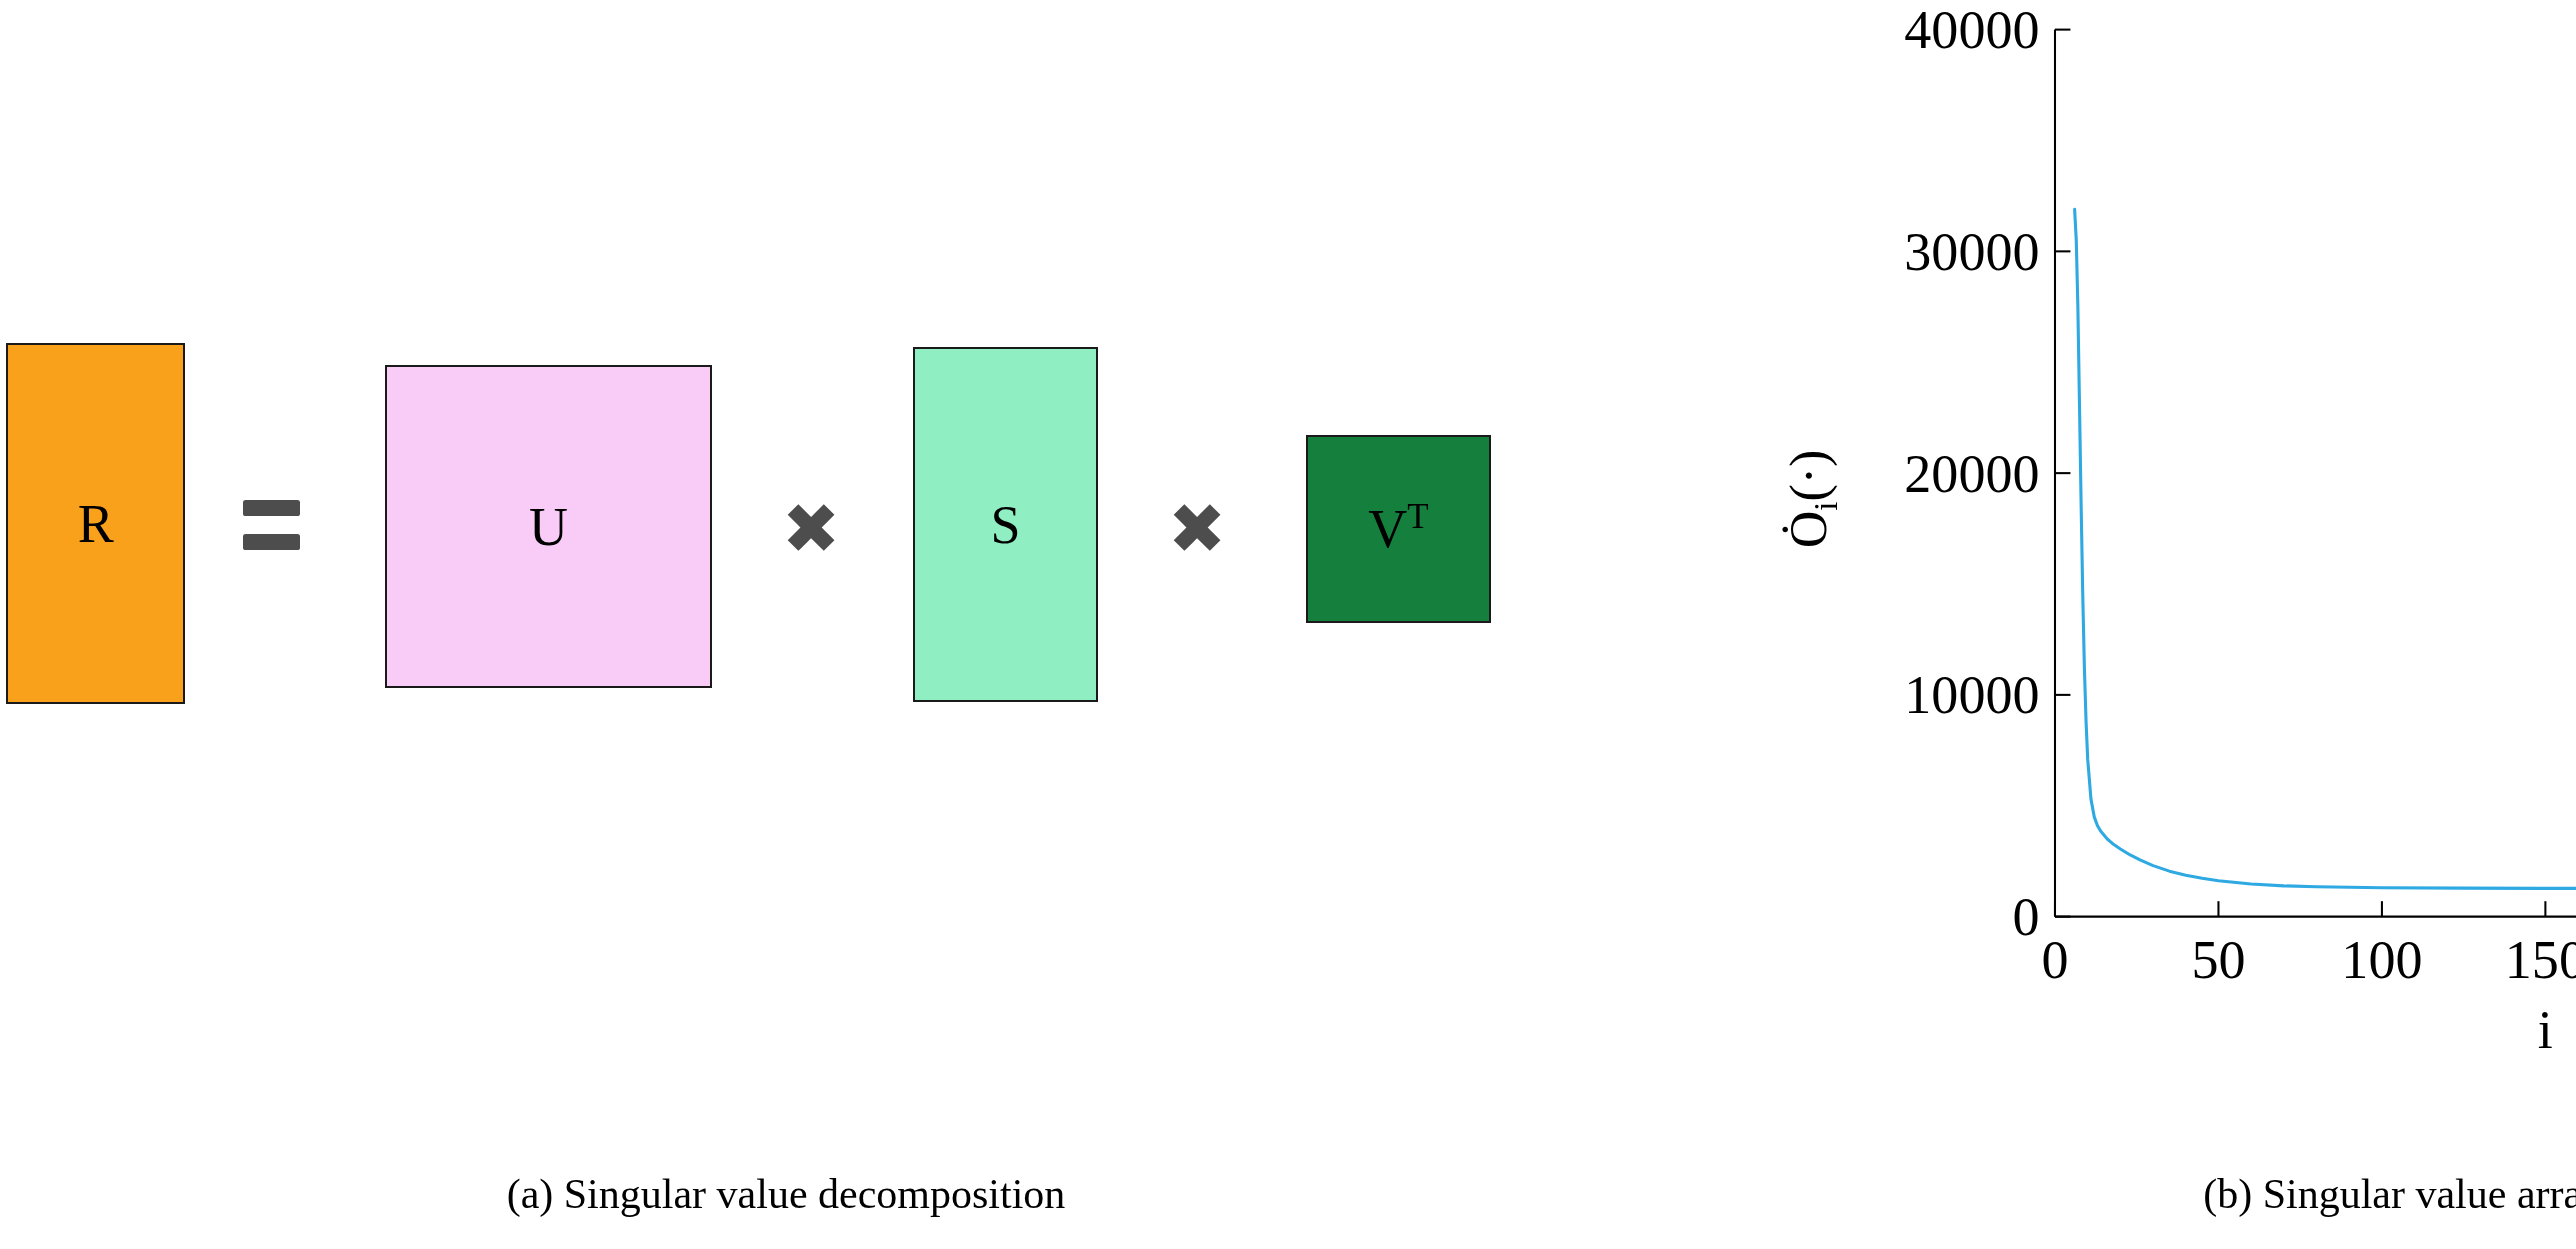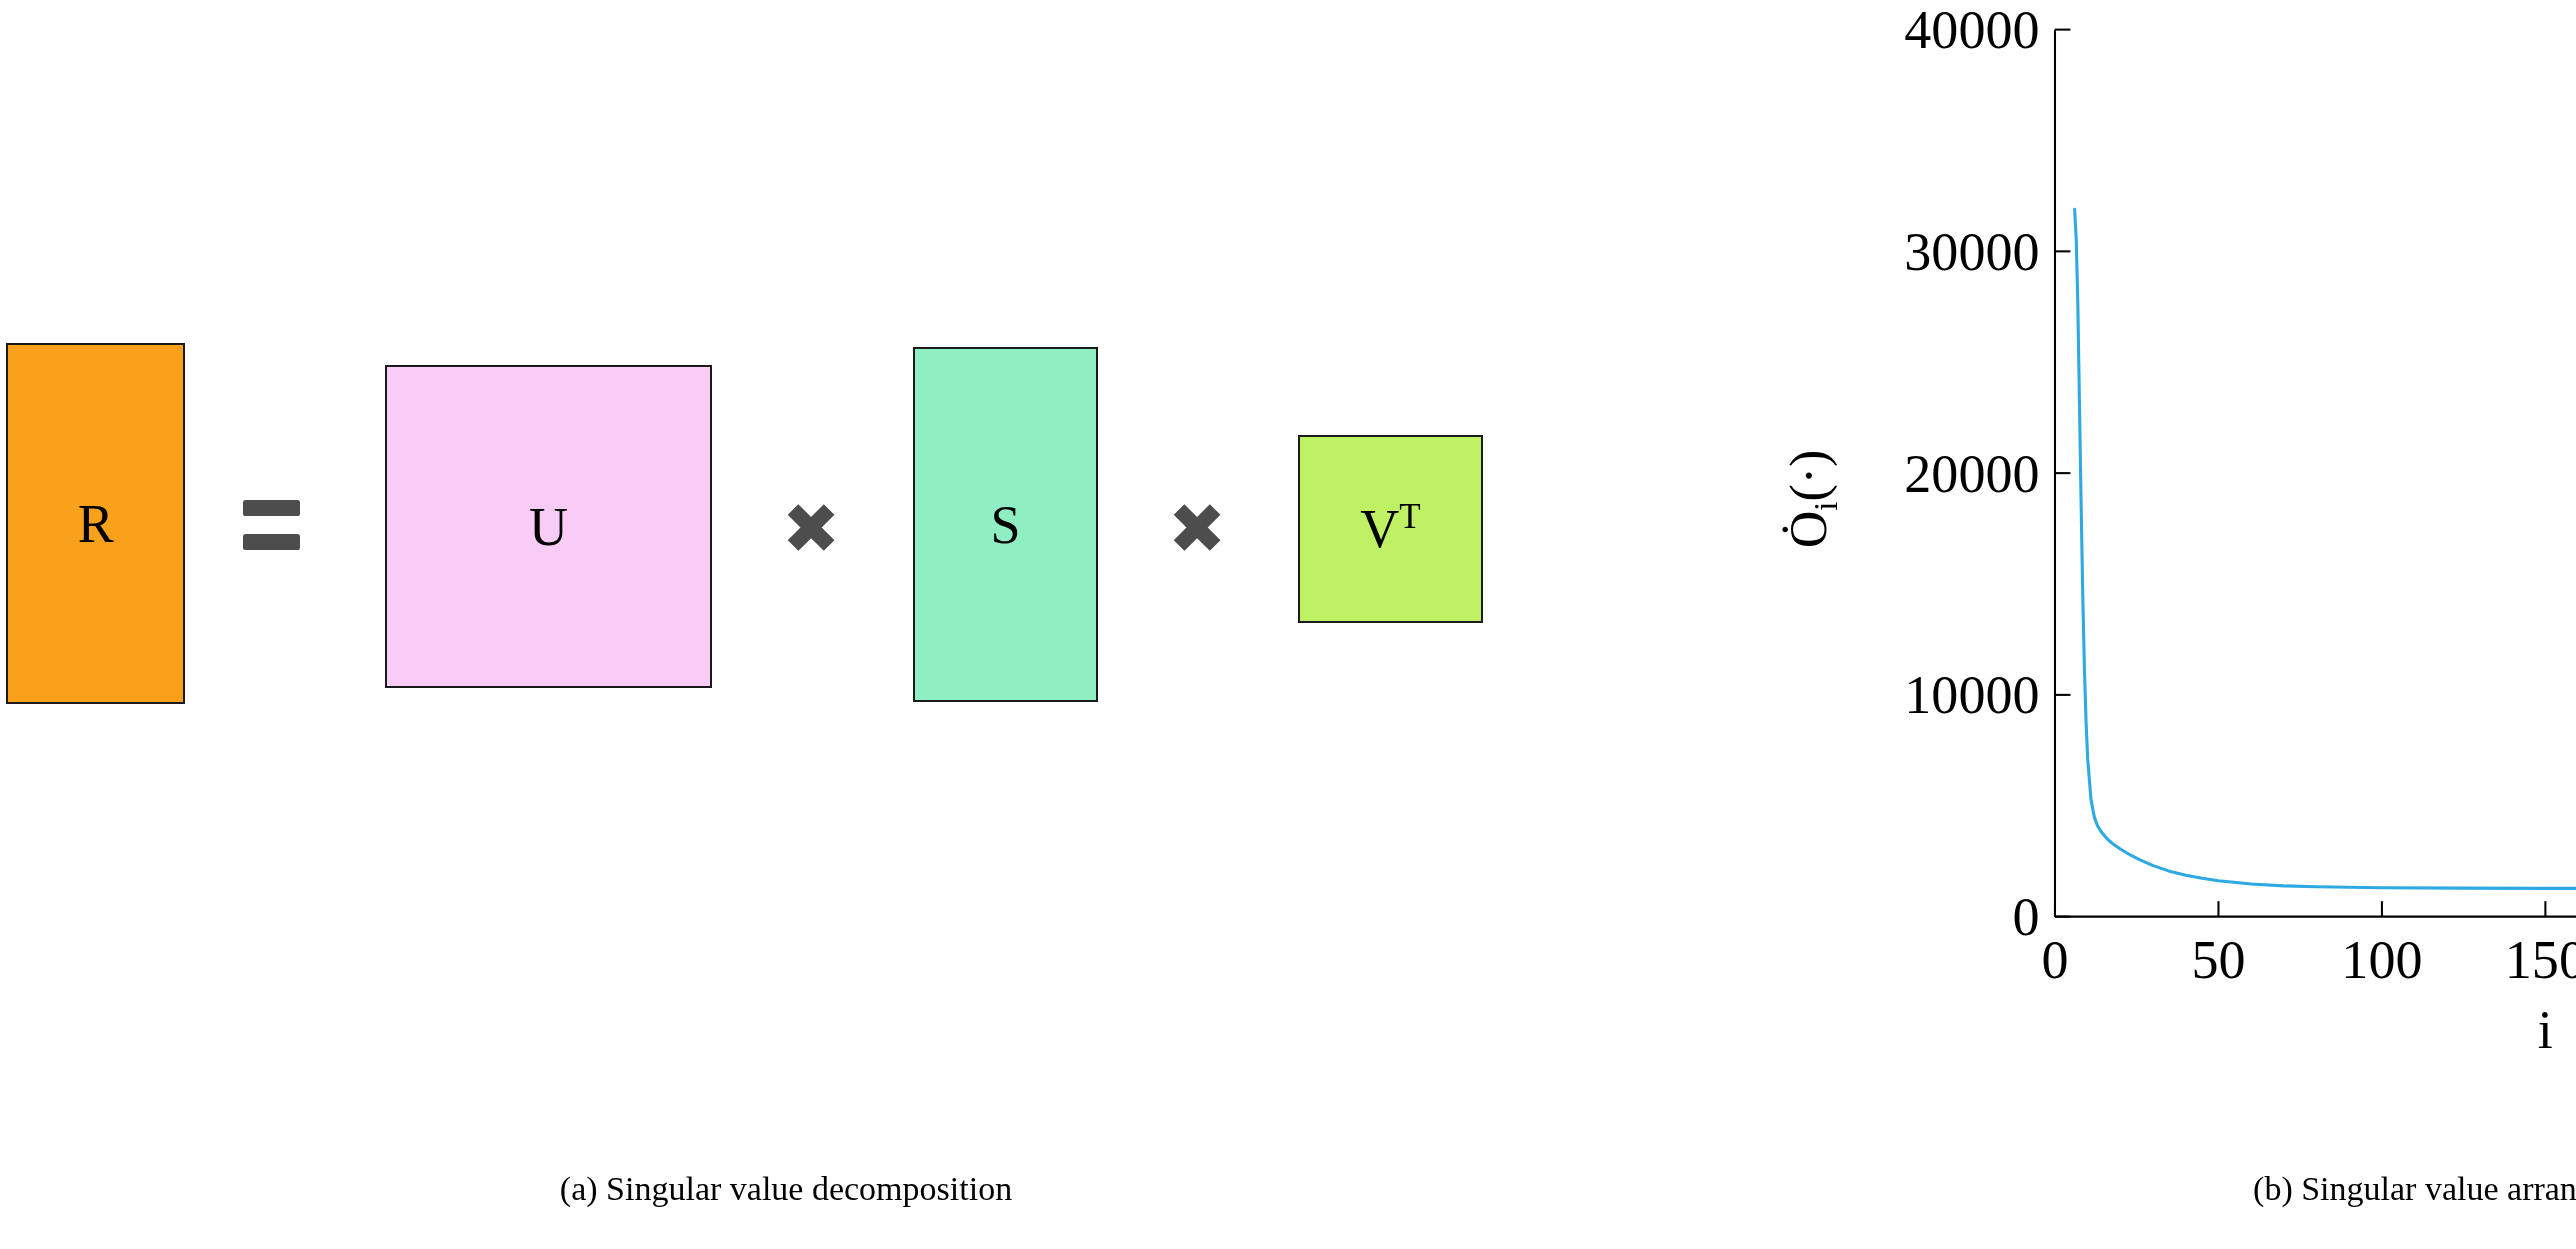--- a/index.html
+++ b/index.html
@@ -15,21 +15,21 @@
   .mat-v{left:1298px;top:435px; width:185px; height:188px;}
   .mat sup{font-size:35px;vertical-align:super;line-height:0;}
 
   .op{position:absolute;color:#4d4d4d;}
   .equals{left:243px;top:500px;width:57px;height:50px;display:flex;flex-direction:column;justify-content:space-between;}
   .equals .bar{display:block;width:57px;height:16px;background:#4d4d4d;border-radius:2.6px;}
   .times{font-family:"DejaVu Sans",sans-serif;font-size:70px;line-height:1;transform:translate(-50%,-50%);}
   .times1{left:811px;top:529px;}
   .times2{left:1197px;top:529px;}
 
-  .caption{position:absolute;font-size:34px;white-space:nowrap;transform:translateX(-50%);}
+  .caption{position:absolute;font-size:42px;white-space:nowrap;transform:translateX(-50%);}
   .caption-a{left:786px;top:1170px;}
   .caption-b{left:2465px;top:1170px;}
 
   
   .chart-svg{position:absolute;left:1890px;top:9.3px;width:1182px;height:1056px;overflow:visible;}
   .axis{stroke:#000;stroke-width:4;fill:none;}
   .tick-text{font-family:"Liberation Serif","DejaVu Serif",serif;font-size:105px;fill:#000;}
   .curve{fill:none;stroke-width:6;stroke-linejoin:round;stroke-linecap:round;}
 
   .ylabel{position:absolute;left:1808px;top:499px;transform:translate(-50%,-50%) rotate(-90deg);
@@ -56,21 +56,21 @@
     </div>
 
     <div class="op times times1">✖</div>
 
     <div class="mat mat-s" style="background: rgb(143, 239, 194);">
       <span>S</span>
     </div>
 
     <div class="op times times2">✖</div>
 
-    <div class="mat mat-v" style="background: #bef264;">
+    <div class="mat mat-v" style="background: #15803d; margin-left: 8px;">
       <span>
         <span>V</span><sup>T</sup>
       </span>
     </div>
 
     <div class="caption caption-a">(a) Singular value decomposition</div>
   </div>
 
   <div>
     <svg id="chart-svg" class="chart-svg" viewBox="0 0 2294 2050">

